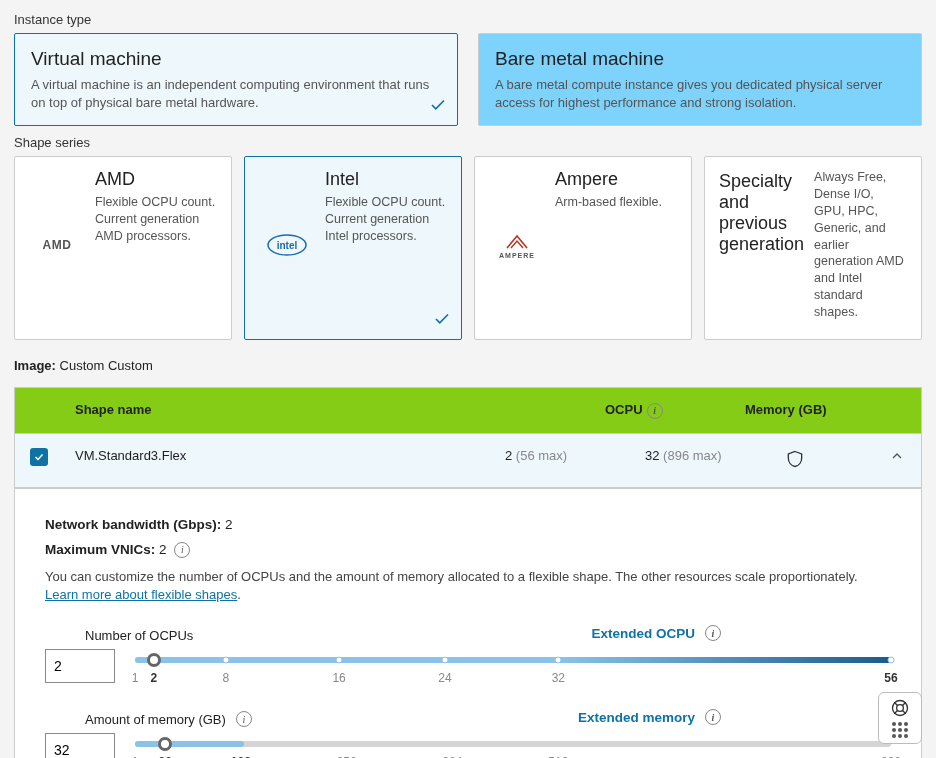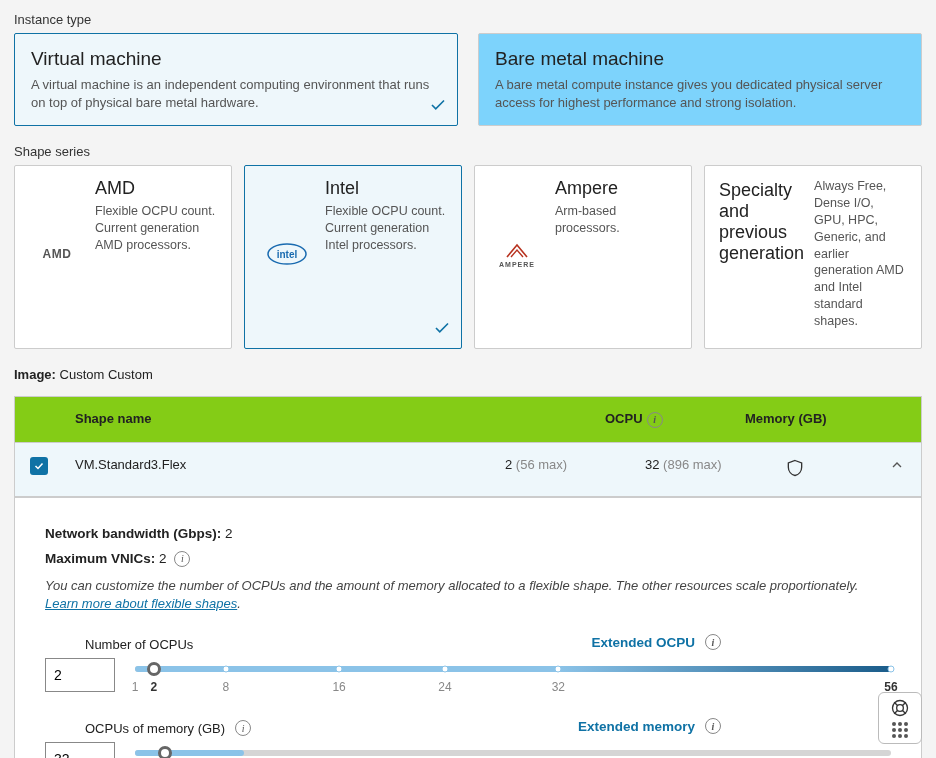--- a/index.html
+++ b/index.html
@@ -11,21 +11,21 @@
     padding: 12px 14px;
   }
   .section-label {
     font-size: 13px;
     color: #333;
     margin-bottom: 6px;
   }
   .card-row {
     display: flex;
     gap: 20px;
-    margin-bottom: 18px;
+    margin-bottom: 9px;
   }
   .card {
     flex: 1;
     background: #7dd3fc;
     border: 1px solid #ccc;
     border-radius: 2px;
     padding: 14px 16px 14px 16px;
     position: relative;
     cursor: pointer;
   }
@@ -140,21 +140,21 @@
     display:inline-block;
   }
   .expand-panel {
     background:#fff;
     padding: 28px 30px 24px 30px;
     border: 1px solid #ccc;
     border-top: none;
   }
   .expand-panel .line { margin-bottom: 10px; font-size:13.5px; }
   .expand-panel b { font-weight:600; }
-  .help-text { color:#444; margin-bottom:16px; line-height:1.4;font-style:italic; }
+  .help-text { color:#444; margin-bottom:16px; line-height:1.4; }
   .link { color:#0f72a5; text-decoration: underline; cursor:pointer; }
 
   .slider-block { margin-top: 24px; position:relative; }
   .slider-label { font-size:13px; margin-bottom:6px; display:flex; align-items:center; gap:6px;margin-left:40px;}
   .slider-wrap { display:flex; align-items:flex-start; gap:20px; }
   .num-input {
     width:70px; height:34px;
     border:1px solid #888; padding:6px 8px;
     font-size:14px; background:#fff;
   }
@@ -248,21 +248,21 @@
   <div class="series-card">
     <div class="series-logo">
       <svg width="48" height="30" viewBox="0 0 48 30">
           <polyline points="14,18 24,6 34,18" fill="none" stroke="#b83320" stroke-width="1.6"></polyline>
           <polyline points="18,18 24,11 30,18" fill="none" stroke="#b83320" stroke-width="1.4"></polyline>
           <text x="24" y="28" text-anchor="middle" font-size="7" fill="#555" letter-spacing="1">AMPERE</text>
         </svg>
     </div>
     <div class="series-body">
       <div class="series-title">Ampere</div>
-      <div class="series-desc">Arm-based processors.</div>
+      <div class="series-desc">Arm-based flexible.</div>
     </div>
   </div>
   <div class="series-card specialty-card">
     <div class="series-title">Specialty and previous generation</div>
     <div class="series-desc">Always Free, Dense I/O, GPU, HPC, Generic, and earlier generation AMD and Intel standard shapes.</div>
   </div>
 </div>
 
 <div class="image-line">
   <b>Image:</b>
@@ -351,21 +351,21 @@
           <span style="left:41%">24</span>
           <span style="left:56%">32</span>
           <span class="bold" style="left:100%">56</span>
         </div>
       </div>
     </div>
   </div>
 
   <div class="slider-block">
     <div class="slider-label">
-      <span>OCPUs of memory (GB)</span>
+      <span>Amount of memory (GB)</span>
       <span class="info-icon">i</span>
     </div>
     <div class="slider-wrap">
       <input class="num-input" value="32" style="">
       <div class="slider-area">
         <div class="ext-label">
           <span>Extended memory</span>
           <span class="info-icon">i</span>
         </div>
         <div class="track">

